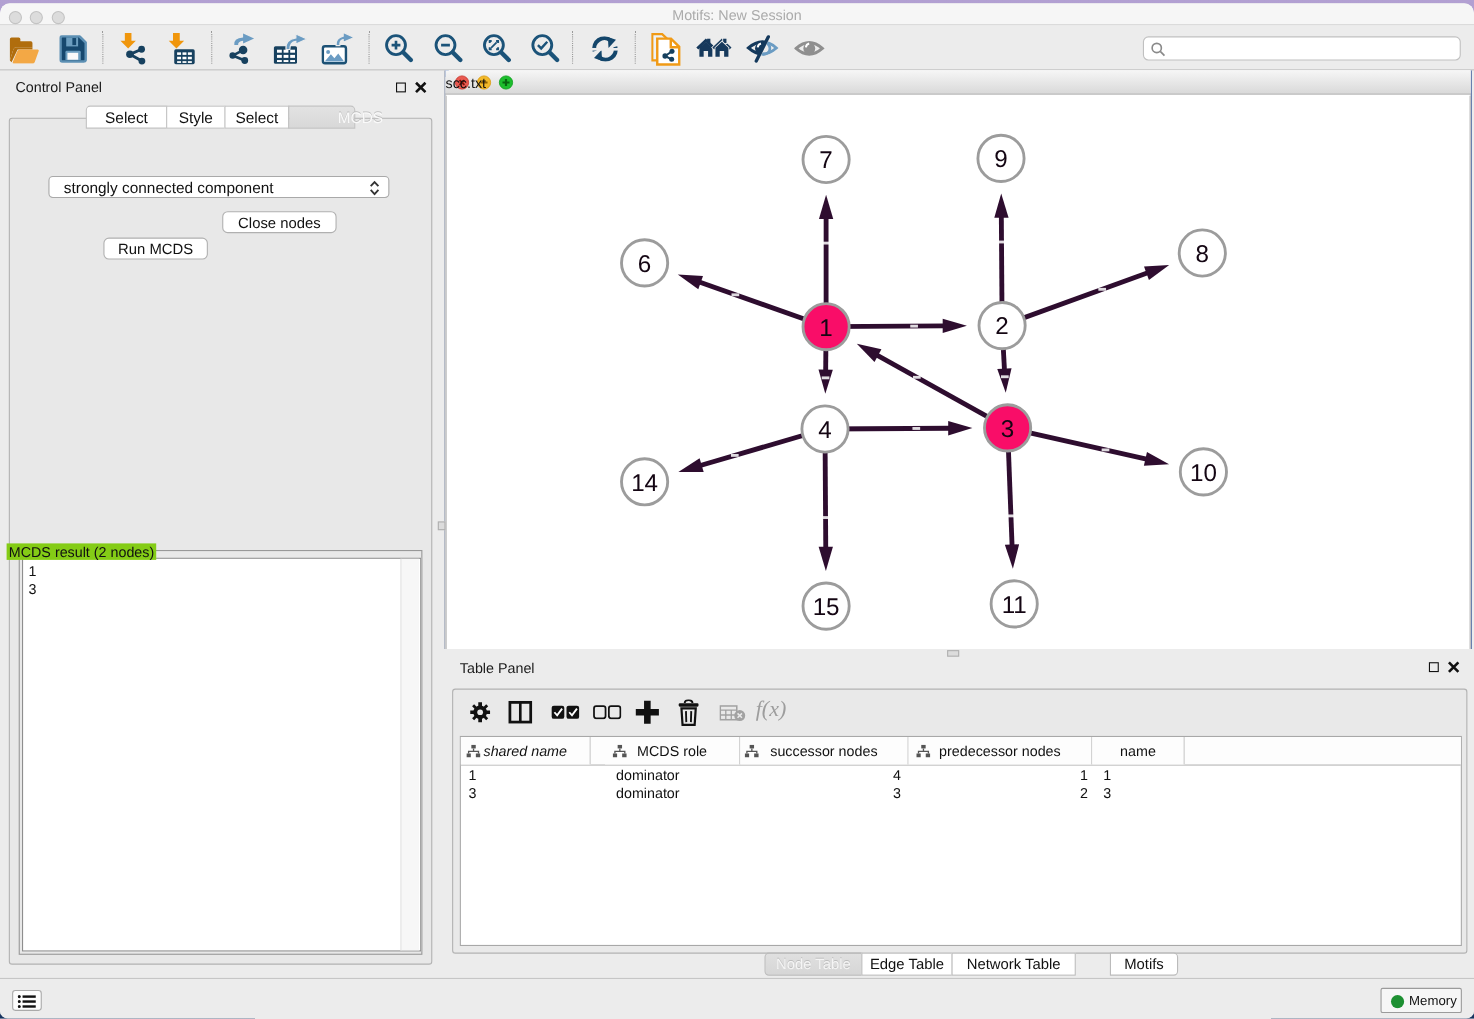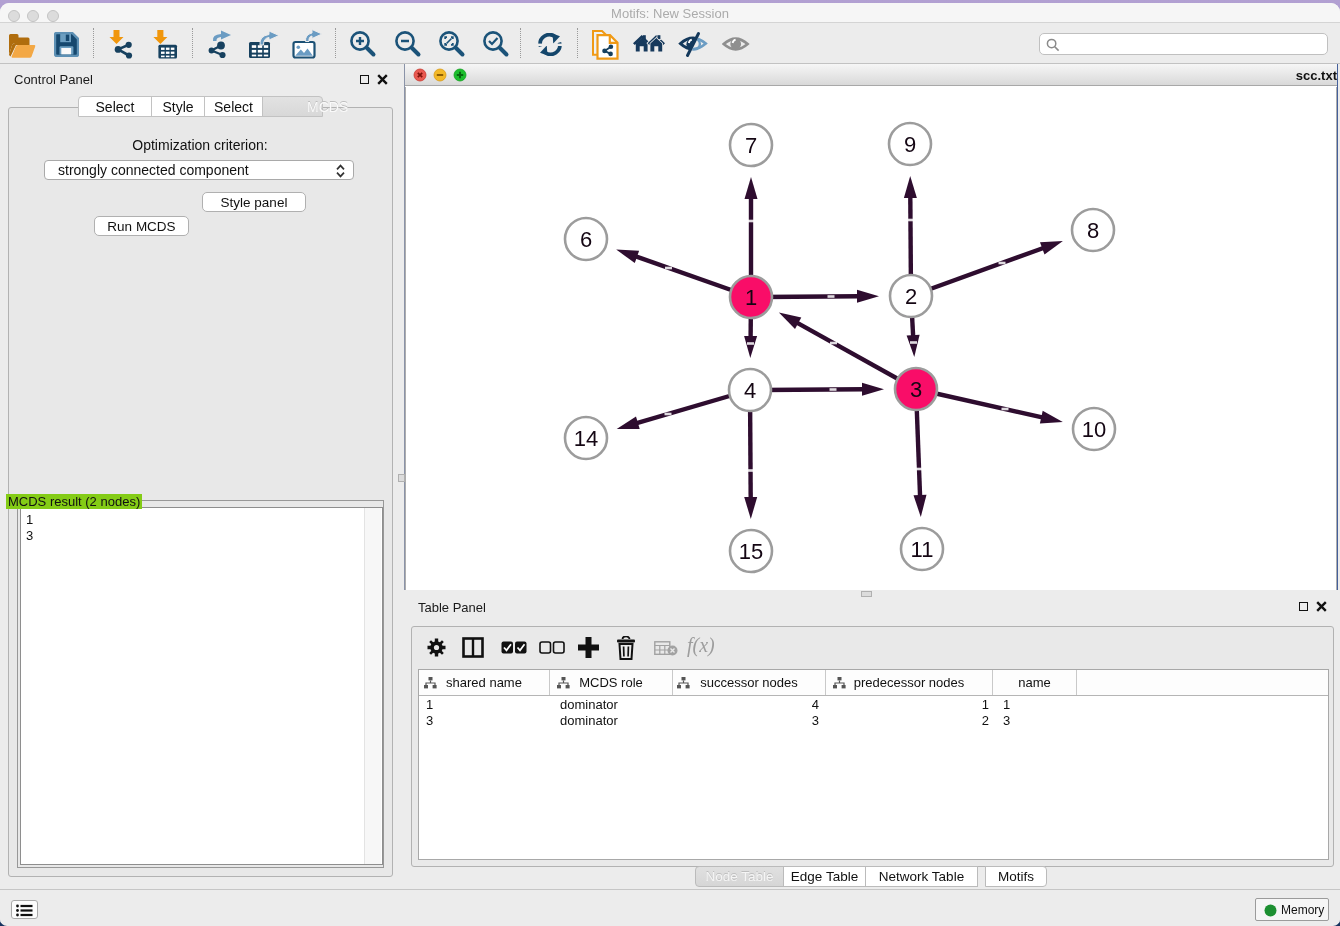--- a/index.html
+++ b/index.html
@@ -27,21 +27,21 @@
 #combo { position:absolute; left:44px; top:160px; width:310px; height:20px; background:#fff; border:1px solid #a9a9a9; border-radius:4px; font-size:14px; color:#111; line-height:19px; padding-left:13px; }
 .btn { position:absolute; top:192px; height:20px; background:#fff; border:1px solid #b0b0b0; border-radius:5px; font-size:13.5px; color:#111; text-align:center; line-height:19px; }
 #fieldset { position:absolute; left:17px; top:500px; width:367px; height:368px; border:1px solid #989898; }
 #fs-legend { position:absolute; left:6px; top:494px; background:#84cc16; font-size:13px; color:#111; padding:0 2px; z-index:2; }
 #fs-white { position:absolute; left:20px; top:507px; width:363px; height:358px; background:#fff; border:1px solid #8e8e8e; font-size:13px; color:#111; line-height:16px; padding:4px 0 0 5px; }
 #fs-scroll { position:absolute; left:364px; top:508px; width:17px; height:356px; background:#f7f7f7; border-left:1px solid #e3e3e3; }
 
 
 #netwin { position:absolute; left:404px; top:64px; width:934px; height:526px; border-left:1px solid #8a93a8; border-right:1px solid #44609c; background:#fff; }
 #nettitle { position:absolute; left:0; top:0; width:932px; height:22px; background:linear-gradient(#f6f6f6,#d9d9d9); border-bottom:1px solid #a8a8a8; }
-#netname { position:absolute; top:4px; width:100%; text-align:right; font-weight:bold; font-size:13px; color:#111; }
+#netname { position:absolute; top:4px; width:100%; text-align:left; font-weight:normal; font-size:13px; color:#111; }
 #canvas { position:absolute; left:0; top:23px; width:932px; height:503px; background:#fff; border-left:1px solid #adadad; border-right:1px solid #adadad; }
 
 
 #tp-inner { position:absolute; left:411px; top:626px; width:923px; height:241px; background:#e9e9e9; border:1px solid #b2b2b2; border-radius:3px; }
 #tbl { position:absolute; left:418px; top:669px; width:911px; height:191px; background:#fff; border:1px solid #a8a8a8; }
 .hcell { position:absolute; top:0px; height:25px; border-right:1px solid #c9c9c9; font-size:13px; color:#111; text-align:center; line-height:25px; background:#fdfdfd; }
 #hrow { position:absolute; left:0; top:0; width:909px; height:26px; border-bottom:1px solid #b5b5b5; background:#fdfdfd; }
 .trow { position:absolute; font-size:13px; color:#111; height:16px; line-height:16px; }
 .btab { position:absolute; top:866px; height:21px; background:#fff; border:1px solid #bbb; font-size:13.5px; color:#111; text-align:center; line-height:20px; }
 .btabsel { background:linear-gradient(#e0e0e0,#d6d6d6); color:#f5f5f5; text-shadow:0 -1px 0 #bdbdbd; }
@@ -237,29 +237,28 @@
   <div id="cp-title">Control Panel</div>
   <div class="float-ic" style="left:360px; top:75px;"></div>
   <svg class="abs" style="left:377px; top:74px;" width="11" height="11" viewBox="0 0 11 11">
         <path d="M1.2 1.2 L9.8 9.8 M9.8 1.2 L1.2 9.8" stroke="#111" stroke-width="2.4"></path>
       </svg>
   <div id="cp-inner"></div>
   <div class="tab" style="left:78px; width:74px; border-radius:4px 0 0 0;">Select</div>
   <div class="tab" style="left:151px; width:54px;">Style</div>
   <div class="tab" style="left:204px; width:59px;">Select</div>
   <div class="tab tabsel" style="left:262px; width:61px; border-radius:0 4px 0 0;">MCDS</div>
-  <div id="opt-label">Optimization criterion:</div>
   <div id="combo">strongly connected component
     <svg style="position:absolute; right:7px; top:3px;" width="11" height="14" viewBox="0 0 11 14">
           <path d="M2 5.3 L5.5 1.6 L9 5.3" fill="none" stroke="#333" stroke-width="1.7"></path>
           <path d="M2 8.7 L5.5 12.4 L9 8.7" fill="none" stroke="#333" stroke-width="1.7"></path>
         </svg>
   </div>
   <div class="btn" style="left:94px; width:95px;margin-top:24px;">Run MCDS</div>
-  <div class="btn" style="left:202px; width:104px;">Style panel</div>
+  <div class="btn" style="left:202px; width:104px;">Close nodes</div>
   <div id="fieldset"></div>
   <div id="fs-legend">MCDS result (2 nodes)</div>
   <div id="fs-white">1<br>3</div>
   <div id="fs-scroll"></div>
 
   <div id="netwin">
     <div class="abs" style="left:0px; top:0px; width:3px; height:6px; background:#4a72ba;"></div>
     <div id="nettitle">
       <svg style="position:absolute; left:8px; top:4px;" width="58" height="14" viewBox="0 0 58 14">
         <circle cx="7" cy="7" r="6" fill="#e95950" stroke="#c93a31" stroke-width="0.8"></circle>
@@ -400,21 +399,21 @@
       <rect x="0.8" y="0.8" width="15" height="12.5" fill="none" stroke="#a2a2a2" stroke-width="1.4"></rect>
       <path d="M0.8 4.5 h15 M0.8 9 h15 M5.8 4.5 v8.8 M10.8 4.5 v8.8" stroke="#a2a2a2" stroke-width="1.2"></path>
       <circle cx="18.5" cy="9.5" r="5" fill="#a2a2a2"></circle>
       <path d="M16.5 7.5 l4 4 M20.5 7.5 l-4 4" stroke="#e9e9e9" stroke-width="1.4"></path>
     </svg>
 
     <div class="abs" style="left:269px; top:1px; font-family:'Liberation Serif',serif; font-style:italic; font-size:20px; color:#9d9d9d;">f(x)</div>
   </div>
   <div id="tbl">
     <div id="hrow"></div>
-    <div class="hcell" style="left:0px; width:131px;">shared name</div>
+    <div class="hcell" style="left:0px; width:118px;font-style:italic;">shared name</div>
     <div class="hcell" style="left:131px; width:123px;">MCDS role</div>
     <div class="hcell" style="left:254px; width:153px;">successor nodes</div>
     <div class="hcell" style="left:407px; width:167px;">predecessor nodes</div>
     <div class="hcell" style="left:574px; width:84px;">name</div>
     <svg class="abs" style="left:5px; top:7px;" width="13" height="12" viewBox="0 0 13 12">
           <g fill="#555">
             <rect x="4.5" y="0" width="4" height="3.4"></rect>
             <rect x="0" y="8" width="4" height="3.4"></rect>
             <rect x="8.6" y="8" width="4" height="3.4"></rect>
             <path d="M6.5 3.4 v2.2 M2 8 v-2 h9 v2" stroke="#555" stroke-width="1.2" fill="none"></path>
@@ -451,21 +450,21 @@
     <div class="trow" style="left:584px; top:27px;">1</div>
     <div class="trow" style="left:7px; top:43px;">3</div>
     <div class="trow" style="left:141px; top:43px;">dominator</div>
     <div class="trow" style="left:254px; top:43px; width:146px; text-align:right;">3</div>
     <div class="trow" style="left:407px; top:43px; width:163px; text-align:right;">2</div>
     <div class="trow" style="left:584px; top:43px;">3</div>
   </div>
   <div class="btab btabsel" style="left:695px; width:89px; border-radius:4px 0 0 4px;">Node Table</div>
   <div class="btab" style="left:783px; width:83px;">Edge Table</div>
   <div class="btab" style="left:865px; width:113px;">Network Table</div>
-  <div class="btab" style="left:985px; width:62px; border-radius:0 4px 4px 0;">Motifs</div>
+  <div class="btab" style="left:1009px; width:62px; border-radius:0 4px 4px 0;">Motifs</div>
 
   <div class="abs" style="left:398px; top:474px; width:7px; height:8px; background:#dcdcdc; border:1px solid #b0b0b0;"></div>
   <div class="abs" style="left:861px; top:591px; width:11px; height:6px; background:#dcdcdc; border:1px solid #b0b0b0;"></div>
   <div id="statusbar">
     <div id="listbtn">
       <svg width="17" height="13" viewBox="0 0 17 13" style="position:absolute;left:4px;top:3px;">
         <circle cx="1.5" cy="2" r="1.4" fill="#111"></circle>
             <rect x="4.5" y="0.9" width="12" height="2.2" fill="#111"></rect>
         <circle cx="1.5" cy="6.5" r="1.4" fill="#111"></circle>
             <rect x="4.5" y="5.4" width="12" height="2.2" fill="#111"></rect>

